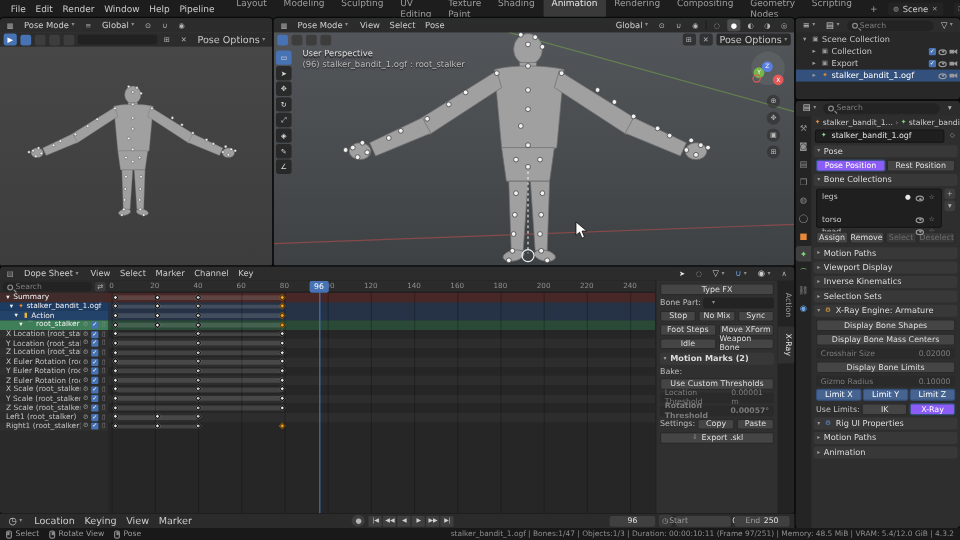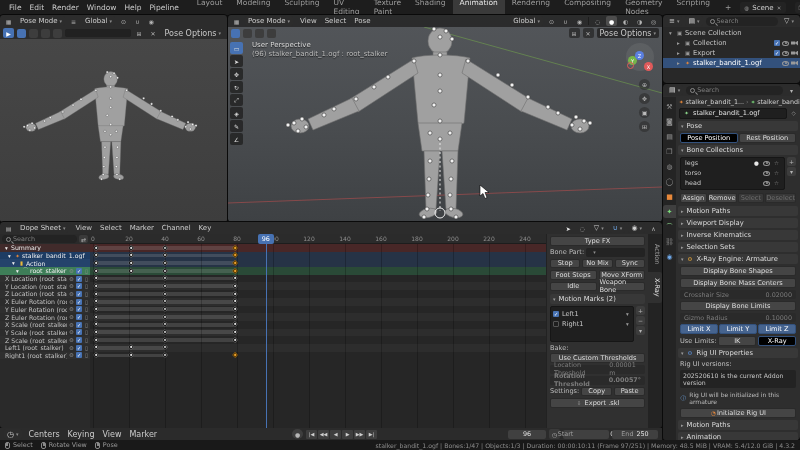--- a/index.html
+++ b/index.html
@@ -38,21 +38,21 @@
   .eye { width:7px; height:5px; border:1px solid #9a9a9a; border-radius:50%; position:relative; }
   .eye::after { content:""; position:absolute; left:1.5px; top:0.5px; width:2px; height:2px; background:#9a9a9a; border-radius:50%; }
   .cam { width:7px; height:5px; background:#9a9a9a; clip-path:polygon(0 20%,60% 20%,60% 45%,100% 0,100% 100%,60% 55%,60% 80%,0 80%); }
   .chk { width:6px; height:6px; background:#4772b3; border-radius:1px; color:#fff; font-size:5px; line-height:6px; text-align:center; }
   #props { background:#2e2e2e; }
   .ptab { width:13px; height:13px; display:flex; align-items:center; justify-content:center; font-size:7px; color:#909090; }
   .ptab.active { background:#3f3f3f; border-radius:3px 0 0 3px; color:#7ad97a; }
   .phead { display:flex; align-items:center; gap:3px; height:10px; background:#383838; border-radius:2px; padding:0 3px; font-size:6.8px; color:#dddddd; margin:2px 2px 0 2px; }
   .phead .tri { font-size:5px; color:#9a9a9a; }
   .pbtn { background:#454545; border:1px solid #2a2a2a; border-radius:2px; height:10px; display:flex; align-items:center; justify-content:center; font-size:6.6px; color:#dfdfdf; }
-  .pbtn.blue { background:#000000; color:#fff; border-color:#33517c; }
+  .pbtn.blue { background:#8b5cf6; color:#fff; border-color:#33517c; }
   .pbtn.dis { background:#383838; color:#6d6d6d; }
   .valrow { display:flex; justify-content:space-between; align-items:center; background:#2a2a2a; border-radius:2px; height:9px; padding:0 4px; font-size:6.4px; color:#7c7c7c; }
   .plabel { font-size:6.6px; color:#c0c0c0; }
   
   #ds-namecol { background:#2a2a2a; }
   .chrow { display:flex; align-items:center; height:7.7px; font-size:6.2px; white-space:nowrap; overflow:hidden; color:#c3c3c3; gap:1px; }
   .chrow .nm { overflow:hidden; text-overflow:clip; flex:1; }
   .chrow .ric { display:flex; gap:1px; align-items:center; }
   .krow { position:relative; height:7.7px; }
   .key { position:absolute; width:4.4px; height:4.4px; top:1.5px; transform:rotate(45deg); background:#e9e9e9; border:0.5px solid #111; }
@@ -435,21 +435,21 @@
       <div id="pose-btns" style="display:flex; gap:1px; margin:2px 4px;">
           <div class="pbtn blue" style="flex:1;">Pose Position</div>
           <div class="pbtn " style="flex:1;">Rest Position</div>
         </div>
       <div class="phead">
           <span class="tri">▾</span>
           <b style="font-weight:normal;">Bone Collections</b>
         </div>
       <div style="display:flex; margin:2px 4px 0 4px; gap:2px;">
         <div id="bc-list" style="flex:1; background:#1f1f1f; border:1px solid #161616; border-radius:2px; height:33px;">
-            <div style="display:flex; align-items:center; height:10px; padding:0 4px; gap:3px; font-size:6.4px;">
+            <div style="display:flex; align-items:flex-end; height:10px; padding:10px 4px; gap:3px; font-size:6.4px;">
      <span style="flex:1;">legs</span>
      <span class="mini" style="color:#e8e8e8;">●</span>
      <span class="eye"></span>
      <span class="mini">☆</span>
    </div>
             <div style="display:flex; align-items:center; height:10px; padding:0 4px; gap:3px; font-size:6.4px;">
      <span style="flex:1;">torso</span>
 
      <span class="eye"></span>
      <span class="mini">☆</span>
@@ -516,32 +516,20 @@
      <span class="plabel">Use Limits:</span>
             <div class="pbtn " style="flex:1;">IK</div>
             <div class="pbtn blue" style="flex:1;">X-Ray</div>
           </div>
         </div>
       <div class="phead">
           <span class="tri">▾</span>
           <span class="mini" style="color:#5a8fd9;">⚙</span>
           <b style="font-weight:normal;">Rig UI Properties</b>
         </div>
-      <div style="padding:2px 4px 0 4px;">
-        <div class="plabel">Rig UI versions:</div>
-        <div style="background:#232323; border-radius:2px; margin-top:2px; padding:2px 3px; font-size:6.2px; color:#c8c8c8;">202520610 is the current Addon version</div>
-        <div style="display:flex; align-items:center; gap:3px; margin-top:3px;">
-          <span class="mini" style="color:#6fa8e8;">ⓘ</span>
-          <span style="font-size:6px; color:#bdbdbd;">Rig UI will be initialized in this armature</span>
-        </div>
-        <div class="pbtn" style="margin-top:3px;">
-          <span class="mini" style="color:#e8883a;">◔</span>
-          <span>Initialize Rig UI</span>
-        </div>
-      </div>
       <div id="bottom-sections">
           <div class="phead">
             <span class="tri">▸</span>
             <span style="font-weight:normal;">Motion Paths</span>
           </div>
           <div class="phead">
             <span class="tri">▸</span>
             <span style="font-weight:normal;">Animation</span>
           </div>
         </div>
@@ -841,40 +829,21 @@
           <div class="srow">
             <div class="sbtn">Foot Steps</div>
             <div class="sbtn">Move XForm</div>
           </div>
           <div class="srow">
             <div class="sbtn">Idle</div>
             <div class="sbtn">Weapon Bone</div>
           </div>
           <div class="phead" style="margin:3px 0 2px 0;">
             <span class="tri">▾</span>
-            <span style="font-weight:normal;">Motion Marks (2)</span>
-          </div>
-   <div class="srow">
-            <div style="flex:1; background:#1f1f1f; border:1px solid #161616; border-radius:2px; height:36px; padding:2px;">
-              <div style="display:flex; align-items:center; gap:3px; height:10px;">
-       <span class="chk" style="">✓</span>
-       <span style="flex:1;">Left1</span>
-       <span class="mini">▾</span>
-              </div>
-              <div style="display:flex; align-items:center; gap:3px; height:10px;">
-       <span class="" style="width:6px;height:6px;border:1px solid #555;border-radius:1px;"></span>
-       <span style="flex:1;">Right1</span>
-       <span class="mini">▾</span>
-              </div>
-            </div>
-            <div style="display:flex; flex-direction:column; gap:1px;">
-      <span class="icbox" style="background:#3d3d3d; width:9px; height:9px;">+</span>
-      <span class="icbox" style="background:#3d3d3d; width:9px; height:9px;">−</span>
-      <span class="icbox" style="background:#3d3d3d; width:9px; height:9px;">▾</span>
-            </div>
+            <span style="font-weight:bold;">Motion Marks (2)</span>
           </div>
    <div style="color:#bdbdbd; margin:2px 0 1px 0;">Bake:</div>
    <div class="srow">
             <div class="sbtn">Use Custom Thresholds</div>
           </div>
    <div class="valrow" style="margin-bottom:2px;">
             <span>Location Threshold</span>
             <span>0.00001 m</span>
           </div>
    <div class="valrow" style="margin-bottom:2px;font-weight:bold;">
@@ -893,21 +862,21 @@
       <div class="abs" style="left:648px; top:0; width:14px; bottom:0; background:#232323; display:flex; flex-direction:column; gap:2px; padding-top:4px;" id="ds-vtabs">
           <span class="vtab ">Action</span>
           <span class="vtab active">X-Ray</span>
         </div>
     </div>
   </div>
 
   <div id="tfooter" class="abs" style="left:0; top:428px; width:662px; height:12px; background:#2b2b2b; display:flex; align-items:center; gap:3px; padding:0 4px;">
     <span class="dd">◷</span>
     <nav id="tf-menus" style="display:flex;">
-        <span class="menu">Centers</span>
+        <span class="menu">Location</span>
         <span class="menu">Keying</span>
         <span class="menu">View</span>
         <span class="menu">Marker</span>
       </nav>
     <div style="flex:1"></div>
     <span class="icbox" style="border-radius:50%; background:#3e3e3e;">●</span>
     <div id="transport" style="display:flex; gap:1px;">
         <span class="trbtn">|◀</span>
         <span class="trbtn">◀◀</span>
         <span class="trbtn">◀</span>

